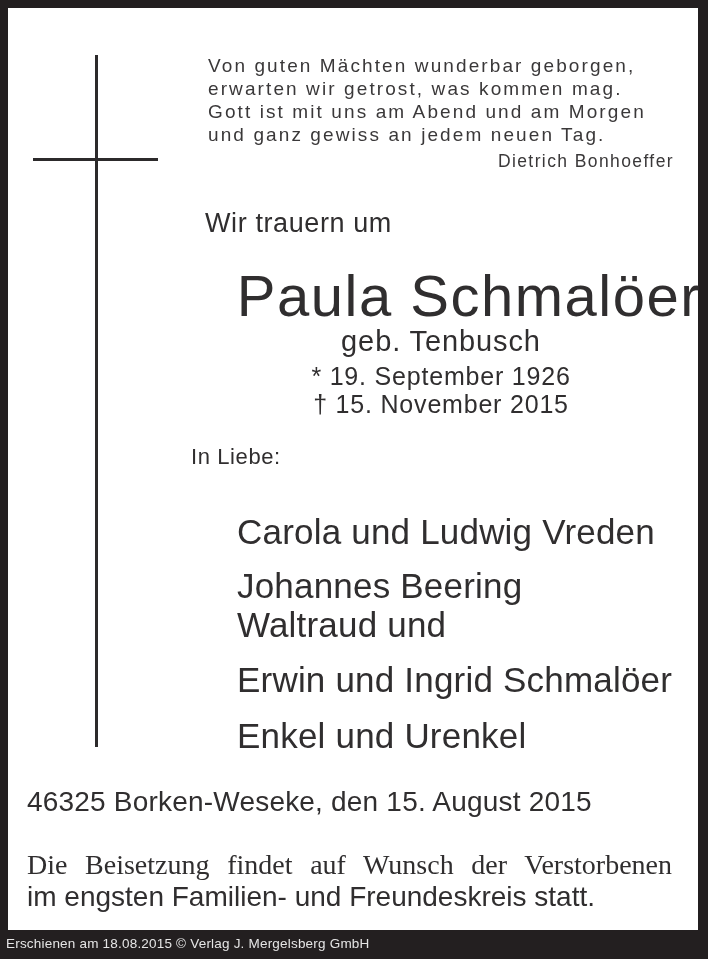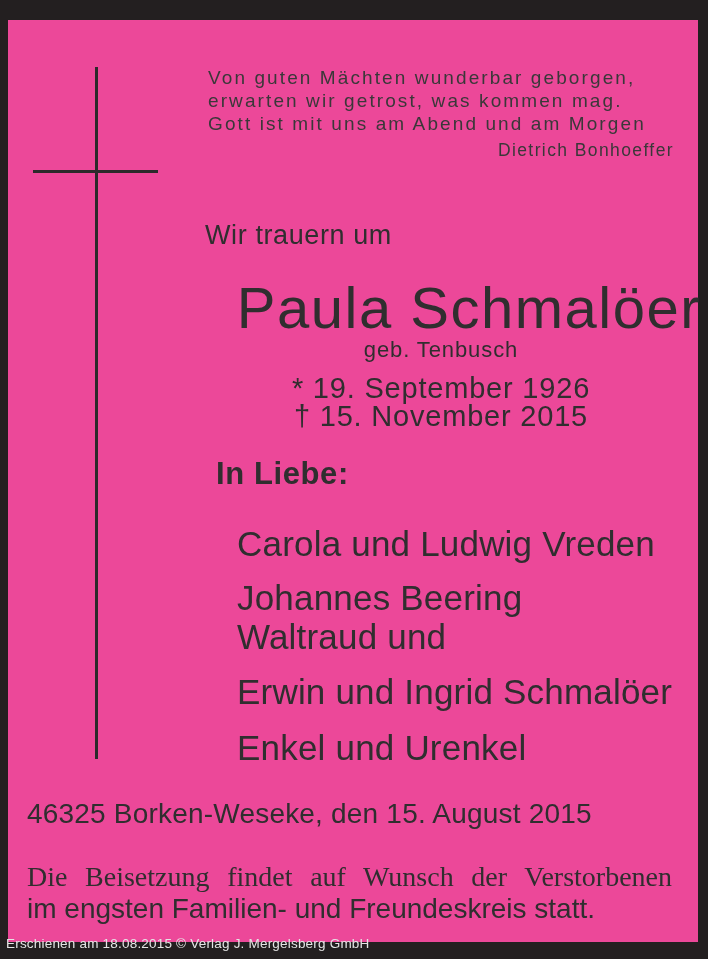--- a/index.html
+++ b/index.html
@@ -6,38 +6,37 @@
   body{
     width:708px;height:959px;
     background:#231f20;
     font-family:"Liberation Sans",sans-serif;
     position:relative;
     overflow:hidden;
   }
   .page{position:absolute;left:0;top:0;width:708px;height:959px;}
   .card{
     position:absolute;left:8px;top:8px;width:690px;height:922px;
-    background:#ec4899;
+    background:#ffffff;
     color:#302e2f;
-    margin-top:12px;
   }
   
   .cross-v{position:absolute;left:87px;top:47px;width:3px;height:692px;background:#2c2a2b;}
   .cross-h{position:absolute;left:25px;top:150px;width:125px;height:3px;background:#2c2a2b;}
   
   .quote{position:absolute;left:200px;top:46px;width:466px;}
   .quote .qline{font-size:19px;line-height:23px;letter-spacing:2.1px;white-space:nowrap;color:#3a3839;}
   .quote .attribution{margin-top:5px;text-align:right;font-size:17.5px;letter-spacing:1.4px;color:#3a3839;}
   .intro{position:absolute;left:197px;top:200px;font-size:27px;letter-spacing:0.6px;white-space:nowrap;}
   
   .centercol{position:absolute;left:173px;width:520px;text-align:center;}
   .deceased-name{top:256px;font-size:58px;letter-spacing:1.5px;line-height:1.1;white-space:nowrap;text-align:right;}
-  .maiden{top:317px;font-size:22px;letter-spacing:0.9px;}
-  .dates{top:354px;font-size:29px;letter-spacing:0.8px;line-height:28px;}
-  .inliebe{position:absolute;left:208px;top:436px;font-size:31px;letter-spacing:0.6px;font-weight:bold;}
+  .maiden{top:317px;font-size:29px;letter-spacing:0.9px;}
+  .dates{top:354px;font-size:25px;letter-spacing:0.8px;line-height:28px;}
+  .inliebe{position:absolute;left:183px;top:436px;font-size:22px;letter-spacing:0.6px;}
   
   .mourner{position:absolute;left:229px;font-size:35px;letter-spacing:0.2px;line-height:39px;white-space:nowrap;}
   .g1{top:504px;}
   .g2{top:558px;}
   .g3{top:652px;}
   .g4{top:708px;}
   .place-date{position:absolute;left:19px;top:778px;font-size:28px;letter-spacing:0.2px;white-space:nowrap;}
   .notice{position:absolute;left:19px;top:844px;width:645px;font-size:28px;line-height:26px;}
   .notice .jline{text-align:justify;text-align-last:justify;white-space:nowrap;font-family:Liberation Serif, serif;}
   .notice .nline{margin-top:6px;white-space:nowrap;}
@@ -54,20 +53,21 @@
 
     <div>
       <div class="cross-v"></div>
       <div class="cross-h"></div>
     </div>
 
     <div class="quote">
       <div class="qline">Von guten Mächten wunderbar geborgen,</div>
       <div class="qline">erwarten wir getrost, was kommen mag.</div>
       <div class="qline">Gott ist mit uns am Abend und am Morgen</div>
+      <div class="qline">und ganz gewiss an jedem neuen Tag.</div>
       <div class="attribution">Dietrich Bonhoeffer</div>
     </div>
 
     <div class="intro">Wir trauern um</div>
 
     <div class="centercol deceased-name">Paula Schmalöer</div>
     <div class="centercol maiden">geb. Tenbusch</div>
     <div class="centercol dates">
       <div>* 19. September 1926</div>
       <div>† 15. November 2015</div>

